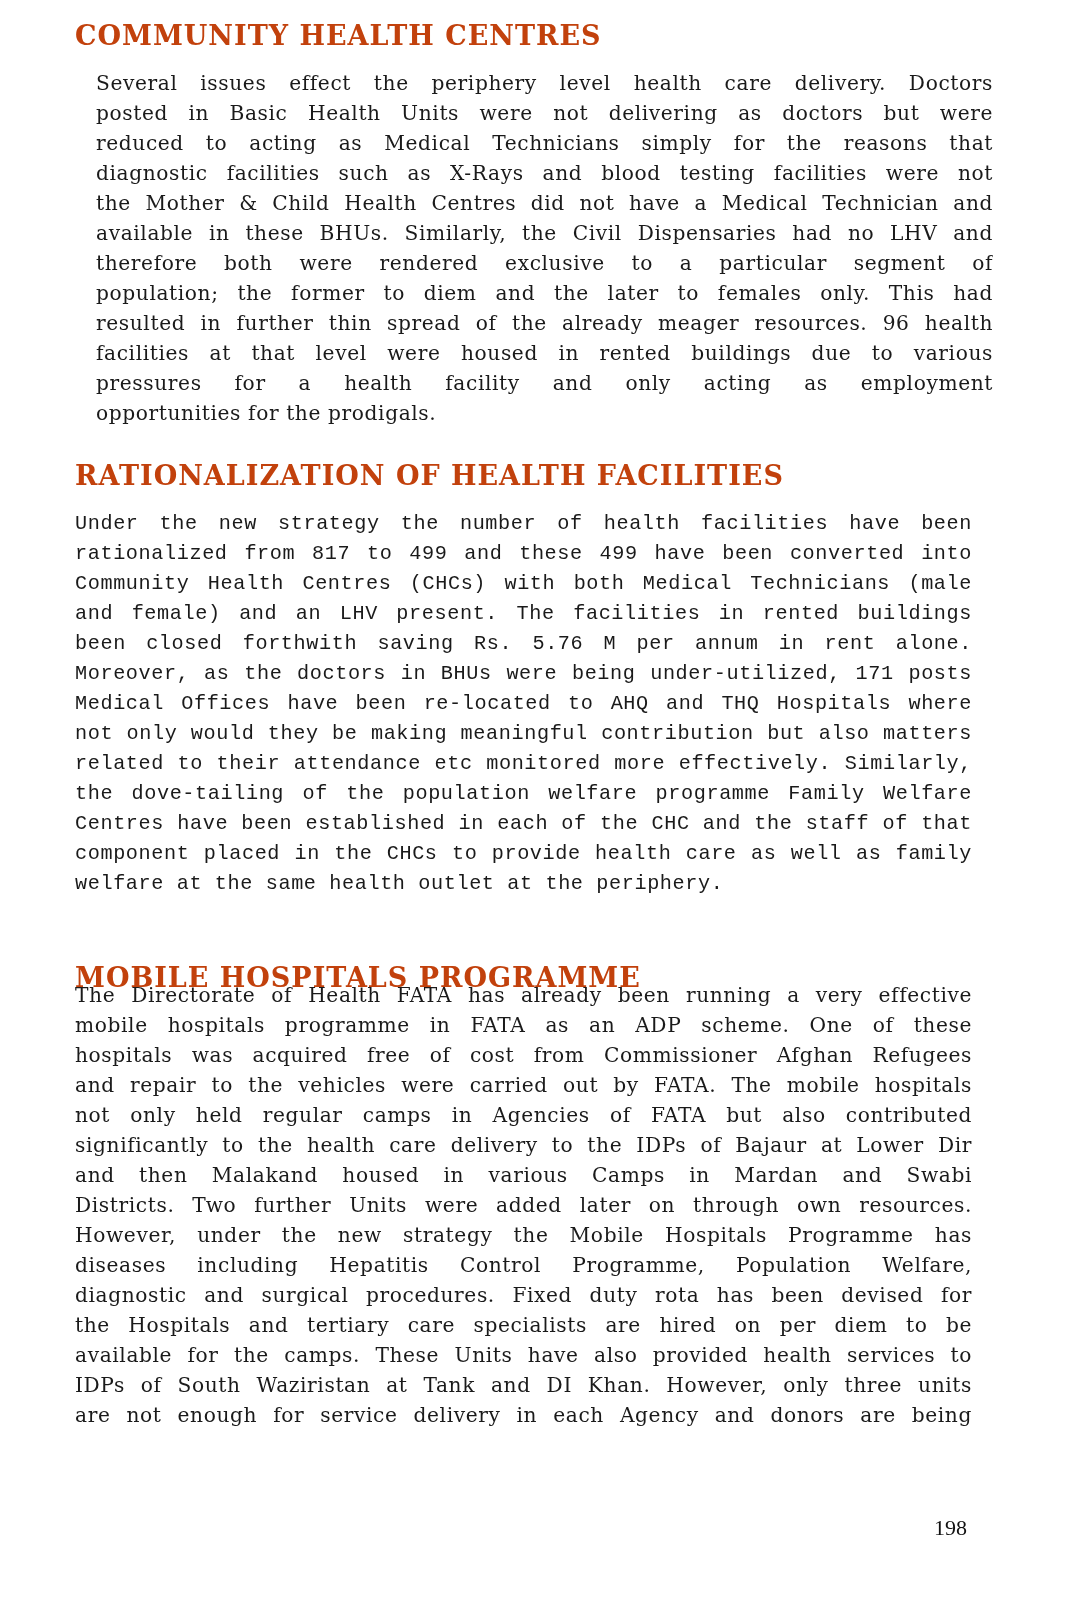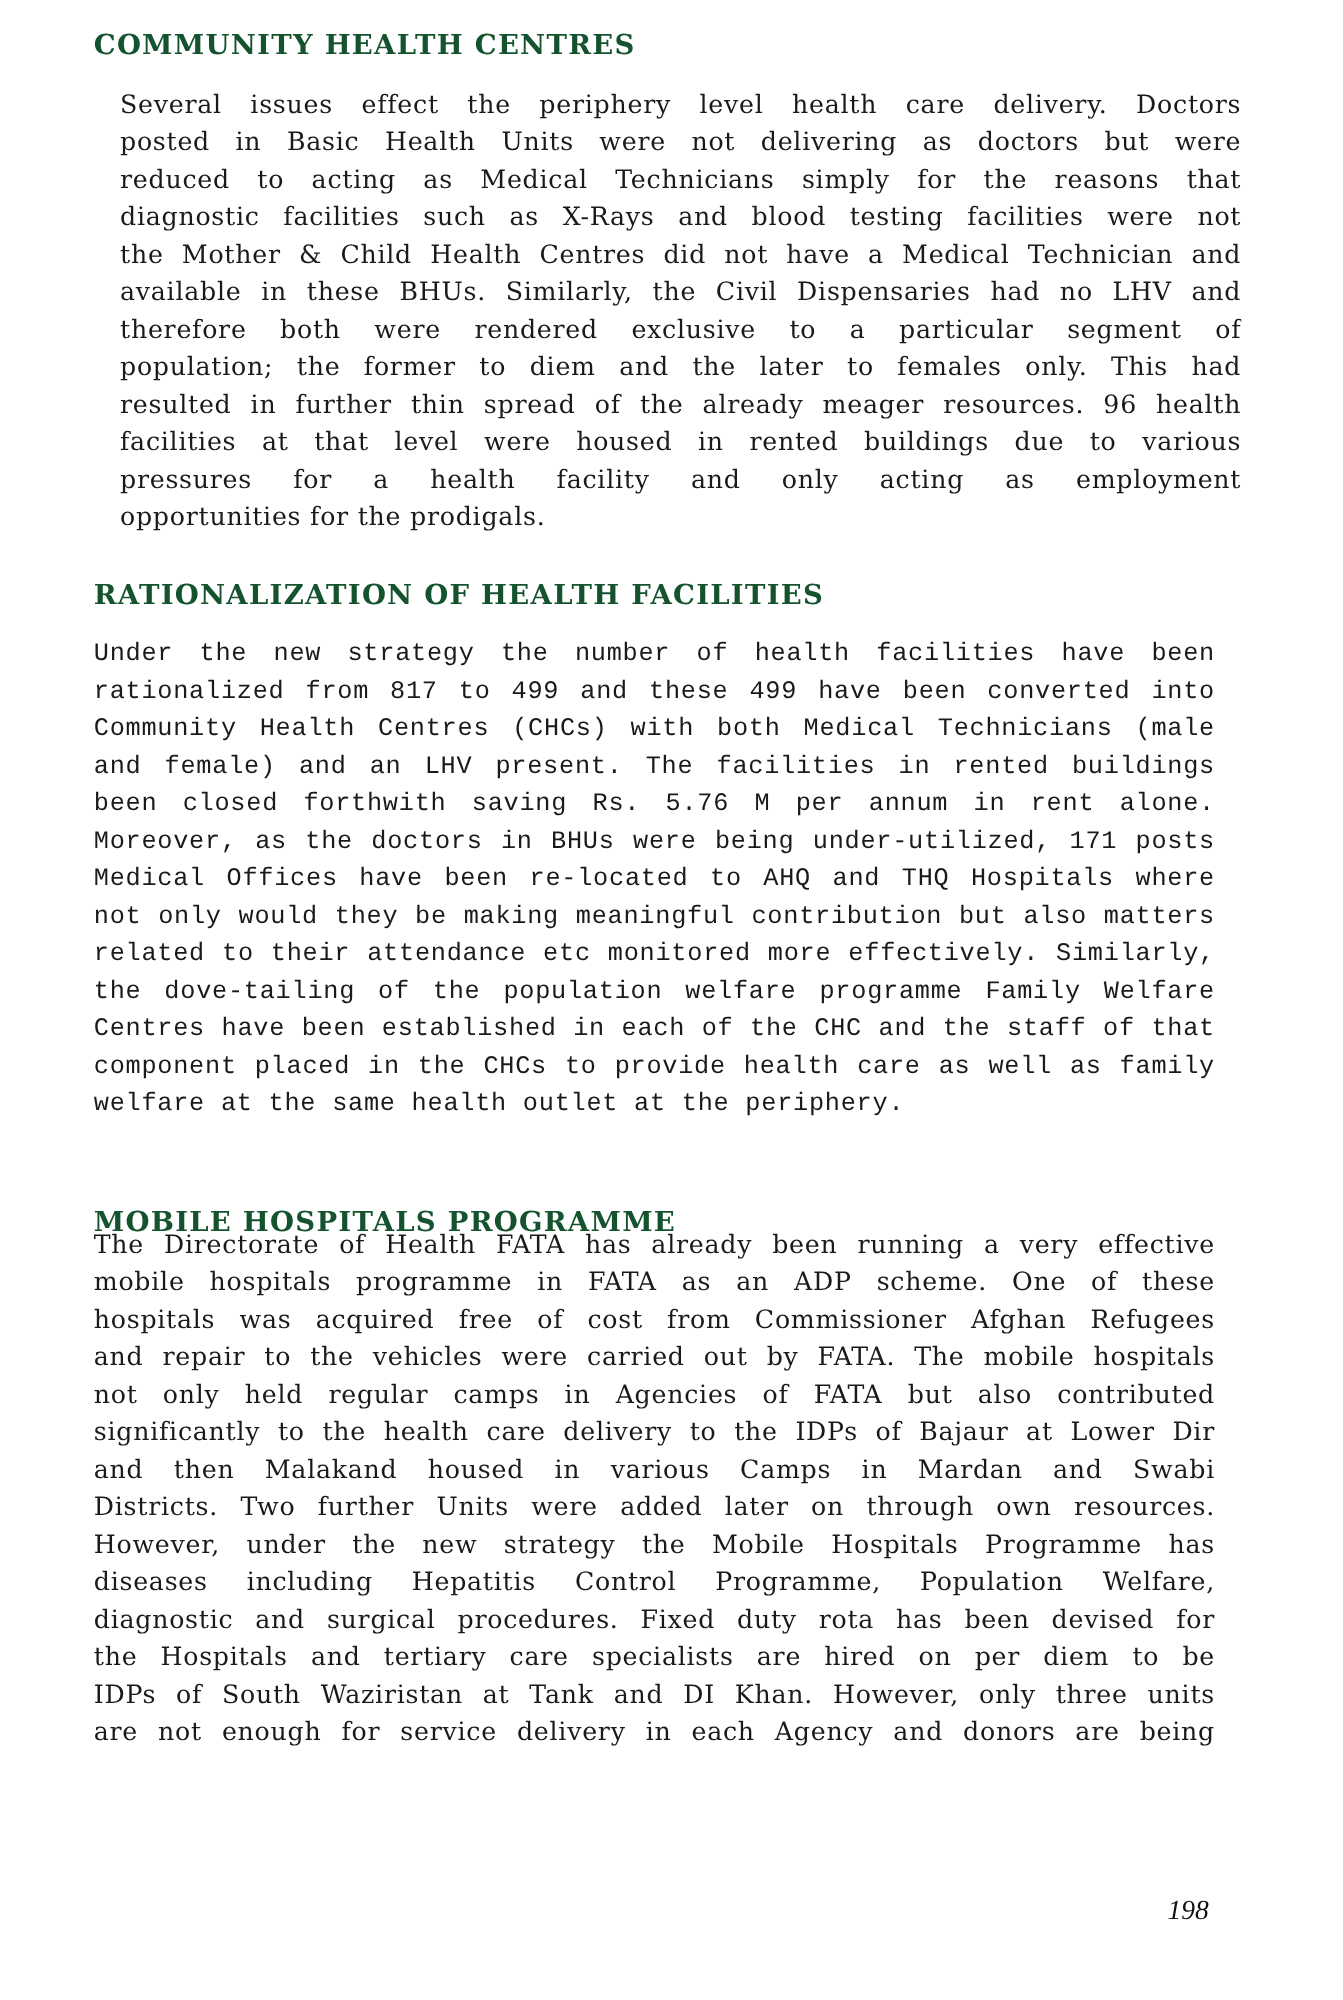--- a/index.html
+++ b/index.html
@@ -15,22 +15,22 @@
     }
     .page {
       position: absolute;
       left: 75px;
       top: 0;
       width: 897px;
     }
     .section-heading {
       font-family: "DejaVu Serif", serif;
       font-weight: bold;
-      font-size: 22px;
-      color: #14532d;
+      font-size: 27px;
+      color: #c2410c;
       letter-spacing: 1px;
       margin: 0;
       line-height: 28px;
       white-space: nowrap;
     }
     .section-body {
       font-family: "DejaVu Serif", serif;
       font-size: 20.2px;
       color: #1a1a1a;
       line-height: 30px;
@@ -58,21 +58,20 @@
     .b2 { position: absolute; top: 509px; left: 0; width: 897px; font-family: Liberation Mono, monospace; }
     .h3 { position: absolute; top: 964px; left: 0; }
     .b3 { position: absolute; top: 980px; left: 0; width: 897px; }
     .page-number {
       position: absolute;
       left: 934px;
       top: 1515px;
       font-family: "Liberation Serif", serif;
       font-size: 22px;
       color: #111111;
-      font-style: italic;
     }
   </style>
 </head>
 <body>
 
 <div class="page">
 
   <h2 class="section-heading h1">COMMUNITY HEALTH CENTRES</h2>
   <div class="section-body b1">
       <span class="line justify">Several  issues effect the periphery level health care delivery. Doctors</span>
@@ -113,19 +112,20 @@
       <span class="line justify">hospitals was acquired free of cost from Commissioner Afghan Refugees</span>
       <span class="line justify">and repair to the vehicles were carried out by FATA. The mobile hospitals</span>
       <span class="line justify">not only held regular camps in Agencies of FATA but also contributed</span>
       <span class="line justify">significantly to the health care delivery to the IDPs of Bajaur at Lower Dir</span>
       <span class="line justify">and then Malakand housed in various Camps in Mardan and Swabi</span>
       <span class="line justify">Districts. Two further Units were added later on through own resources.</span>
       <span class="line justify">However, under the new strategy the Mobile Hospitals Programme has</span>
       <span class="line justify">diseases including Hepatitis Control Programme, Population Welfare,</span>
       <span class="line justify">diagnostic and surgical procedures. Fixed duty rota has been devised for</span>
       <span class="line justify">the Hospitals and tertiary care specialists are hired on per diem to be</span>
+      <span class="line justify">available for the camps. These Units have also provided health services to</span>
       <span class="line justify">IDPs of South Waziristan at Tank and DI Khan. However, only three units</span>
       <span class="line justify">are not enough for service delivery in each Agency and donors are being</span>
     </div>
 
 </div>
 
 <div class="page-number">198</div>
 
 </body></html>

